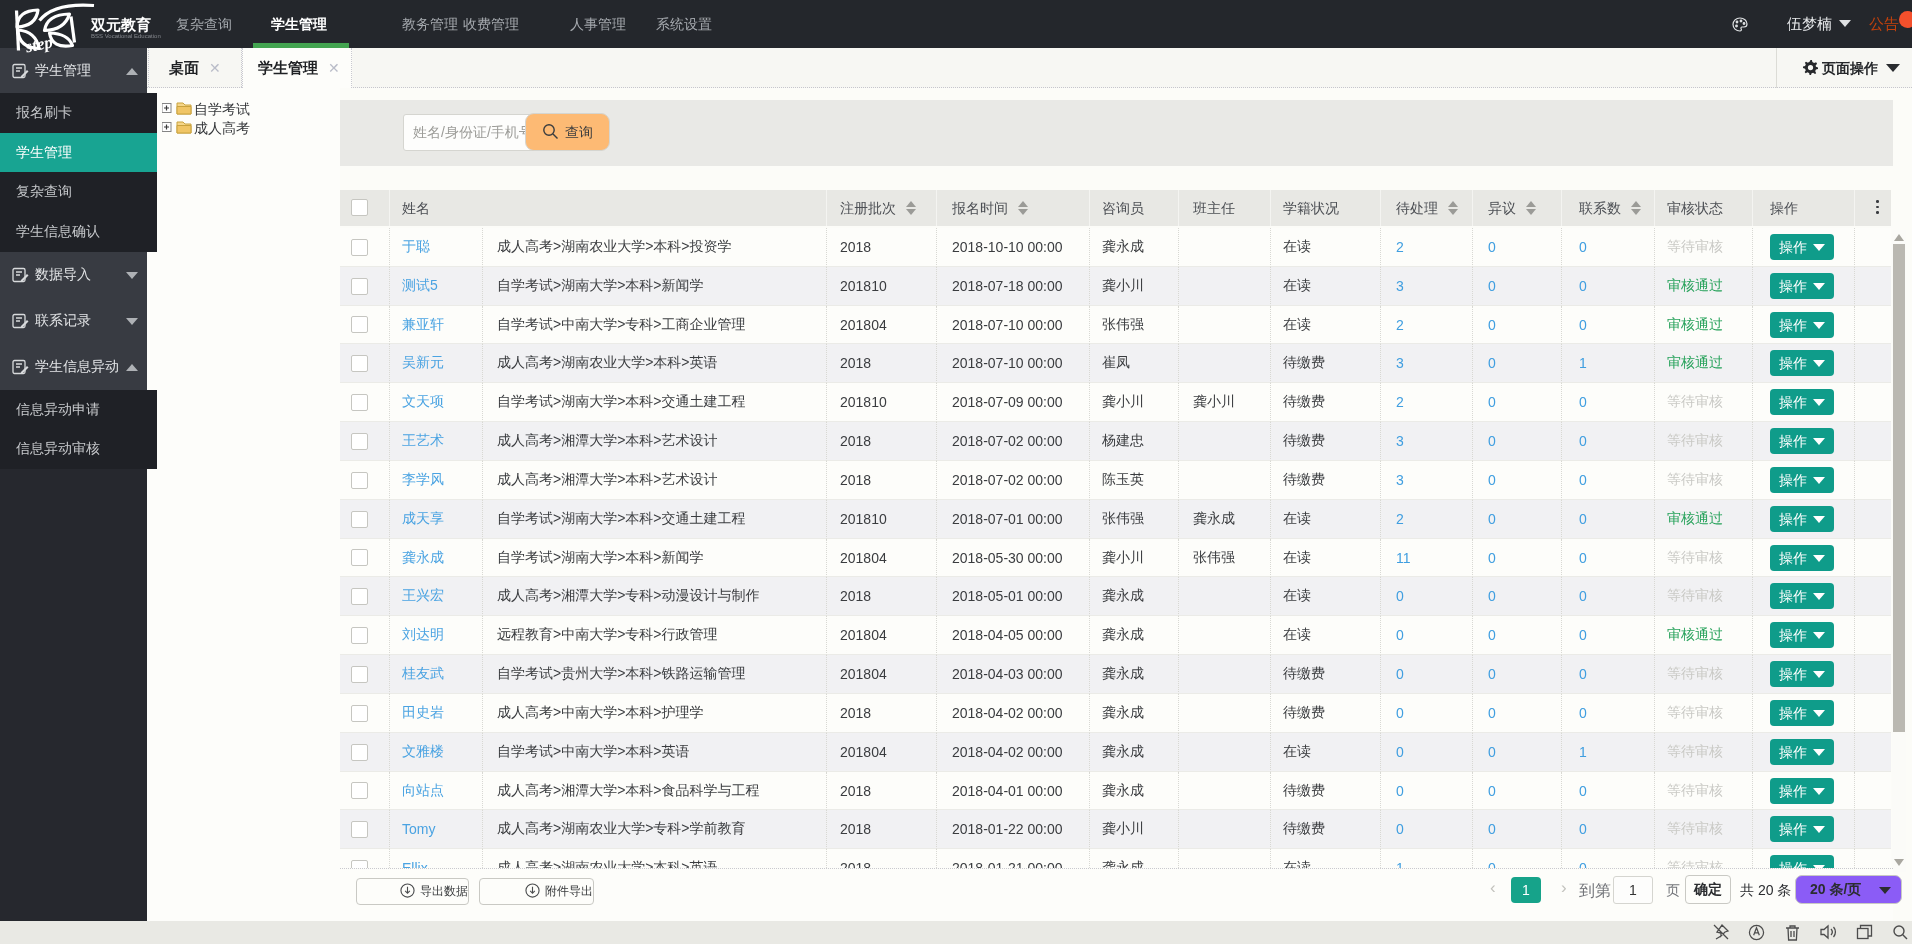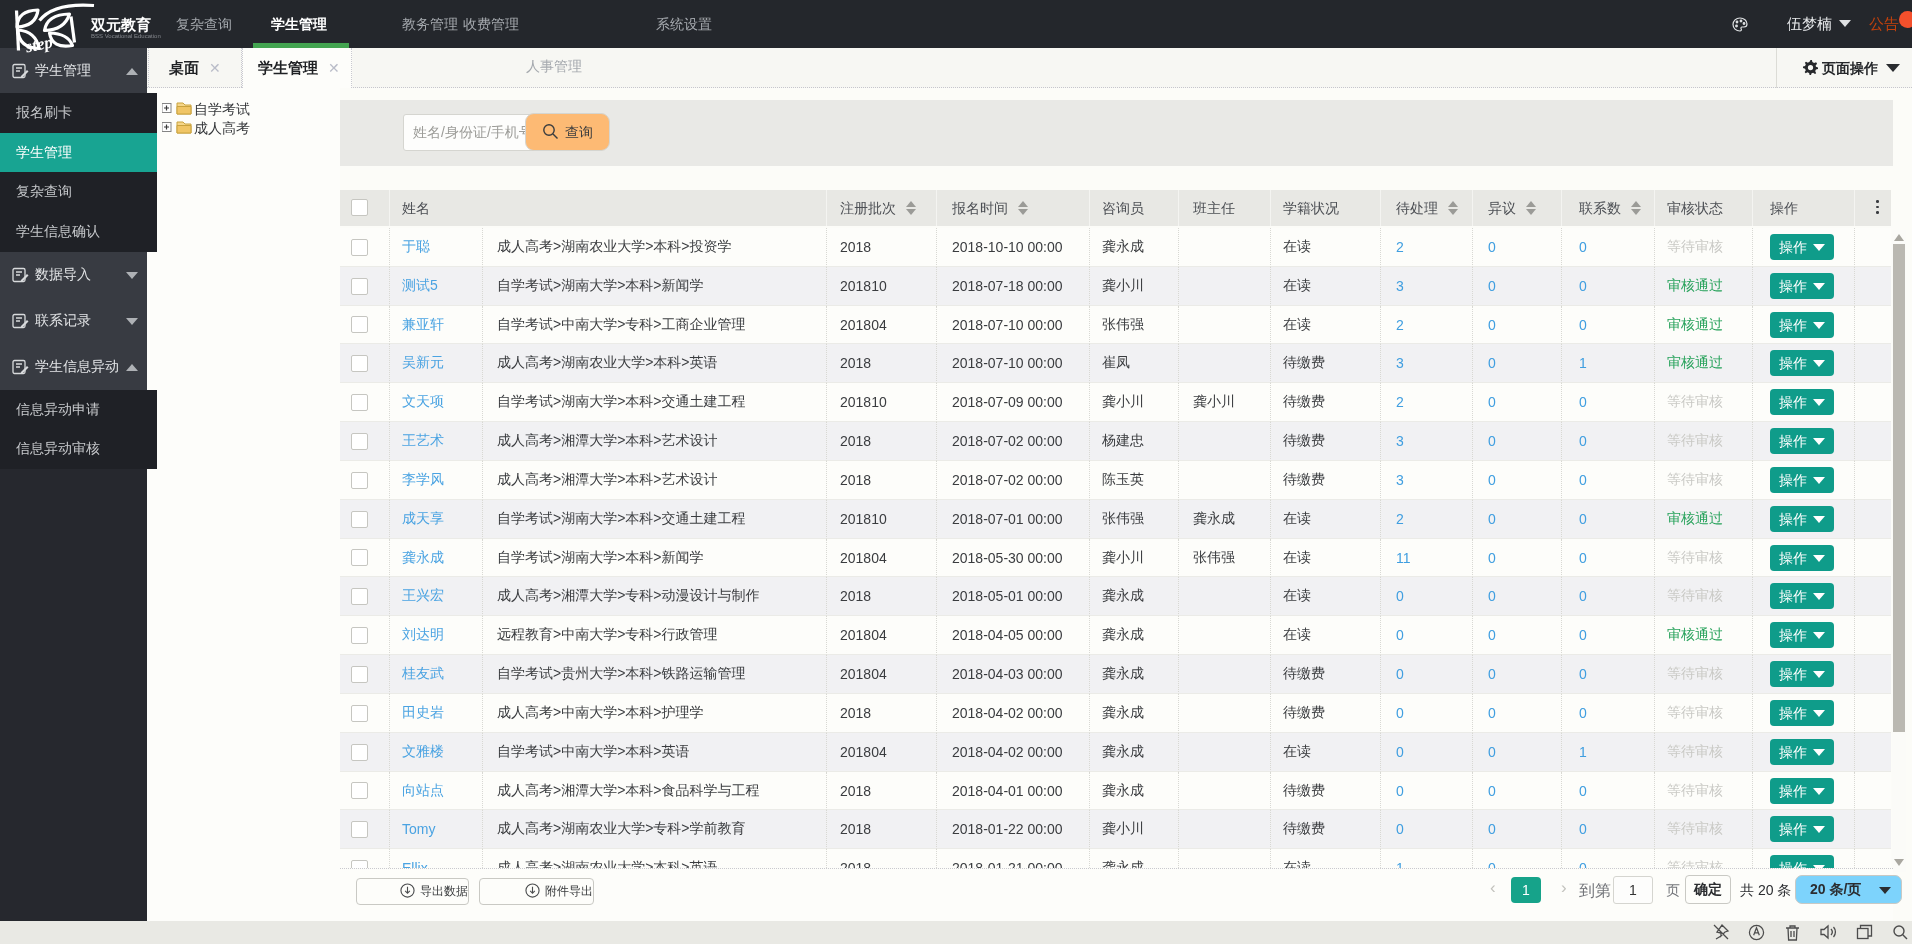--- a/index.html
+++ b/index.html
@@ -97,21 +97,21 @@
 .fbtn { position:absolute; top:9px; height:27px; border:1px solid #c9c9c4; border-radius:4px; background:#fdfdfa; font-size:12px; color:#3a3c3e; line-height:25px; text-align:right; }
 #fb1 { left:16px; width:113px; }
 #fb2 { left:139px; width:115px; }
 .pgarrow { position:absolute; top:9px; font-size:17px; color:#c2c2bd; }
 #pg1 { position:absolute; left:1171px; top:8px; width:30px; height:26px; background:#16a38a; border-radius:4px; color:#fff; font-size:14px; text-align:center; line-height:26px; }
 #pgto { position:absolute; left:1239px; top:9px; font-size:16px; color:#73757a; line-height:25px; }
 #pginp { position:absolute; left:1273px; top:7px; width:40px; height:28px; background:#fdfdfc; border:1px solid #d5d5d0; border-radius:3px; font-size:14px; color:#333; text-align:center; line-height:26px; }
 #pgye { position:absolute; left:1326px; top:9px; font-size:14px; color:#73757a; line-height:25px; }
 #pgok { position:absolute; left:1345px; top:6px; width:46px; height:29px; background:#fdfdfa; border:1px solid #c9c9c4; border-radius:4px; font-size:14px; font-weight:bold; color:#2b2d30; text-align:center; line-height:27px; }
 #pgtotal { position:absolute; left:1400px; top:9px; font-size:14px; color:#2b2d30; line-height:25px; }
-#pgsel { position:absolute; left:1455px; top:6px; width:107px; height:29px; background:#7dd3fc; border:1px solid #c9c9c4; border-radius:7px; font-size:14px; font-weight:bold; color:#2b2d30; line-height:27px; padding-left:14px; }
+#pgsel { position:absolute; left:1455px; top:6px; width:107px; height:29px; background:#8b5cf6; border:1px solid #c9c9c4; border-radius:7px; font-size:14px; font-weight:bold; color:#2b2d30; line-height:27px; padding-left:14px; }
 #pgsel .dn { position:absolute; right:10px; top:11px; width:0; height:0; border-left:6px solid transparent; border-right:6px solid transparent; border-top:7px solid #2b2d30; }
 
 
 #bstrip { position:absolute; left:0; top:921px; width:1912px; height:23px; background:#e9e9e4; }
 #bicons { position:absolute; left:0; top:0; width:1912px; height:23px; }
 #bicons svg { position:absolute; top:3px; }
 </style>
 </head>
 <body>
 
@@ -130,21 +130,21 @@
 </g>
 <text x="20" y="50" font-family="Liberation Serif" font-style="italic" font-weight="bold" font-size="17" fill="#fff" transform="rotate(-12 28 47)">step</text>
 </svg>
 </div>
 <div id="brand">双元教育</div>
 <div id="brandsub">BSS Vocational Education</div>
 <div class="nav" style="left:176px;">复杂查询</div>
 <div class="nav on" style="left:271px;">学生管理</div>
 <div class="nav" style="left:368px;margin-left:34px;">教务管理</div>
 <div class="nav" style="left:463px;">收费管理</div>
-<div class="nav" style="left:526px;margin-top:42px;">人事管理</div>
+<div class="nav" style="left:570px;">人事管理</div>
 <div class="nav" style="left:656px;">系统设置</div>
 <div id="hpalette">
 <svg width="16" height="15" viewBox="0 0 16 15" fill="none" stroke="#dfe1e3" stroke-width="1.2">
 <path d="M8,1 C12,1 15,3.5 15,7 C15,9 13.5,10 12,10 L10,10 C9,10 8.6,11 9.2,12 C9.8,13.2 9,14 8,14 C4,14 1,11 1,7.5 C1,3.8 4,1 8,1 Z"></path>
 <circle cx="5" cy="5" r="0.8" fill="#dfe1e3"></circle>
 <circle cx="9" cy="4" r="0.8" fill="#dfe1e3"></circle>
 <circle cx="12" cy="6.5" r="0.8" fill="#dfe1e3"></circle>
 <circle cx="4.5" cy="9" r="0.8" fill="#dfe1e3"></circle>
 </svg>
 </div>

